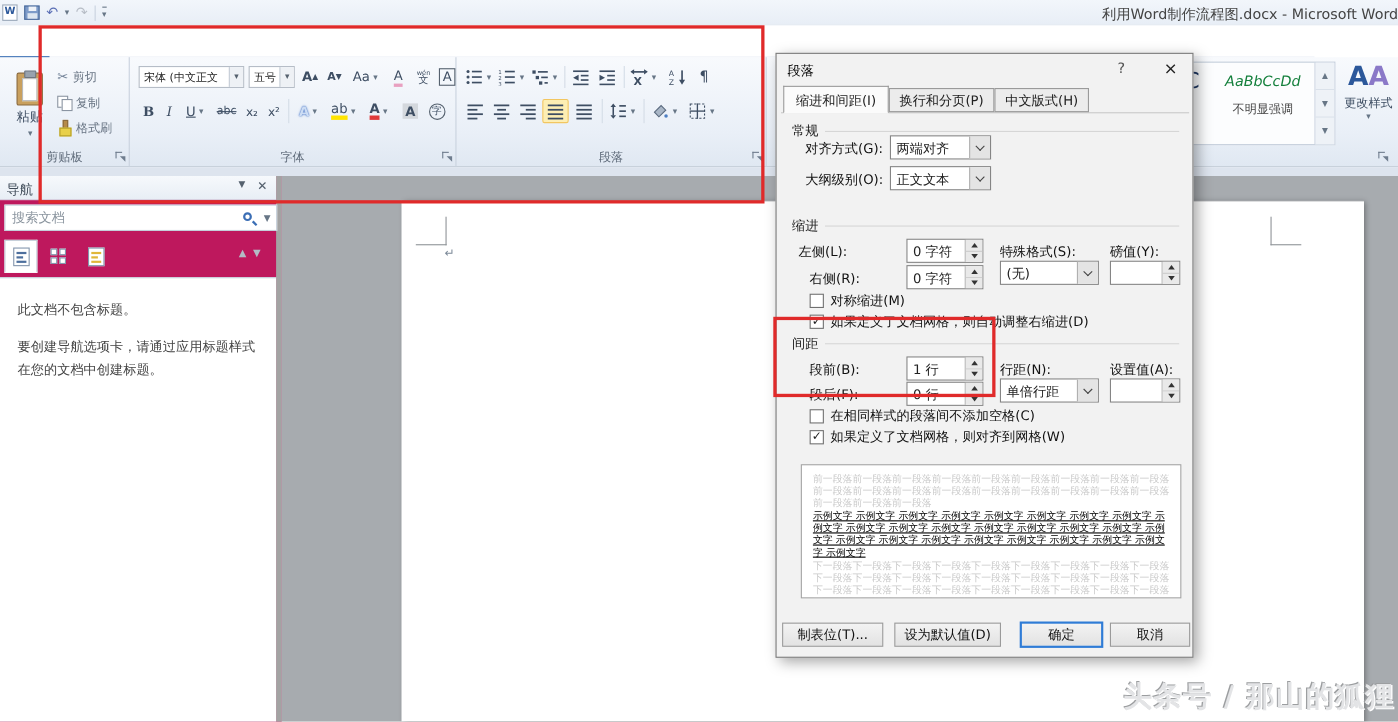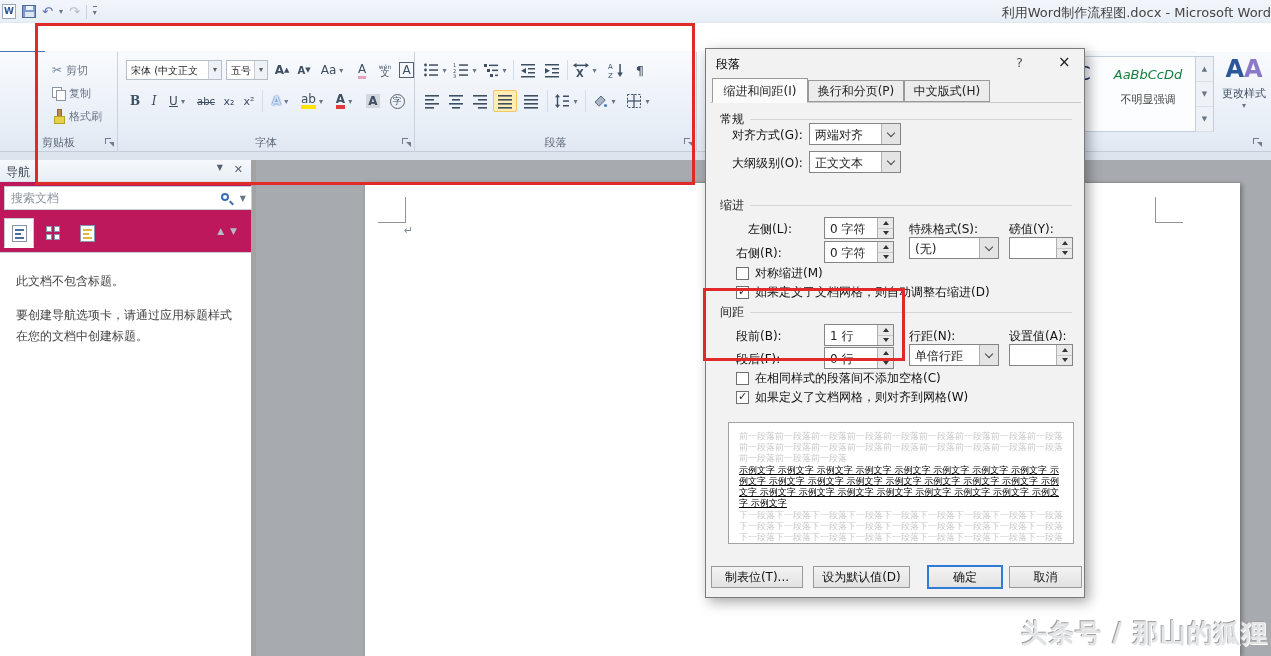--- a/index.html
+++ b/index.html
@@ -276,20 +276,24 @@
   <div class="rtab" style="left:155px">页面布局</div>
   <div class="rtab" style="left:233px">引用</div>
   <div class="rtab" style="left:287px">邮件</div>
   <div class="rtab" style="left:340px">审阅</div>
   <div class="rtab" style="left:393px">视图</div>
 </div>
 
 <div id="ribbon" class="abs">
 
   <div class="group" style="left:0;width:118px">
+    <div id="paste-btn" class="rbtn dd">
+      <span class="clip-ic"></span>
+      <span>粘贴</span>
+    </div>
     <div class="smallbtn" style="top:8px">
         <span class="ic-cut">✂</span>
         <span>剪切</span>
       </div>
     <div class="smallbtn" style="top:31px">
         <span class="ic-copy"></span>
         <span>复制</span>
       </div>
     <div class="smallbtn" style="top:54px">
         <span class="ic-fp"></span>
@@ -558,21 +562,21 @@
     <span class="val">正文文本</span>
       <span class="cbtn">
         <span class="chev"></span>
       </span>
   </div>
 
   <div class="dhead" style="top:148px">
       <span>缩进</span>
       <i></i>
     </div>
-  <span class="dlab" style="left:42px;top:172px">左侧(L):</span>
+  <span class="dlab" style="left:20px;top:172px">左侧(L):</span>
   <div class="spin" style="left:118px;top:168px;width:70px">
     <span class="val">0 字符</span>
     <span class="sbtns">
         <div>
           <span class="tu"></span>
         </div>
         <div>
           <span class="td"></span>
         </div>
       </span>

